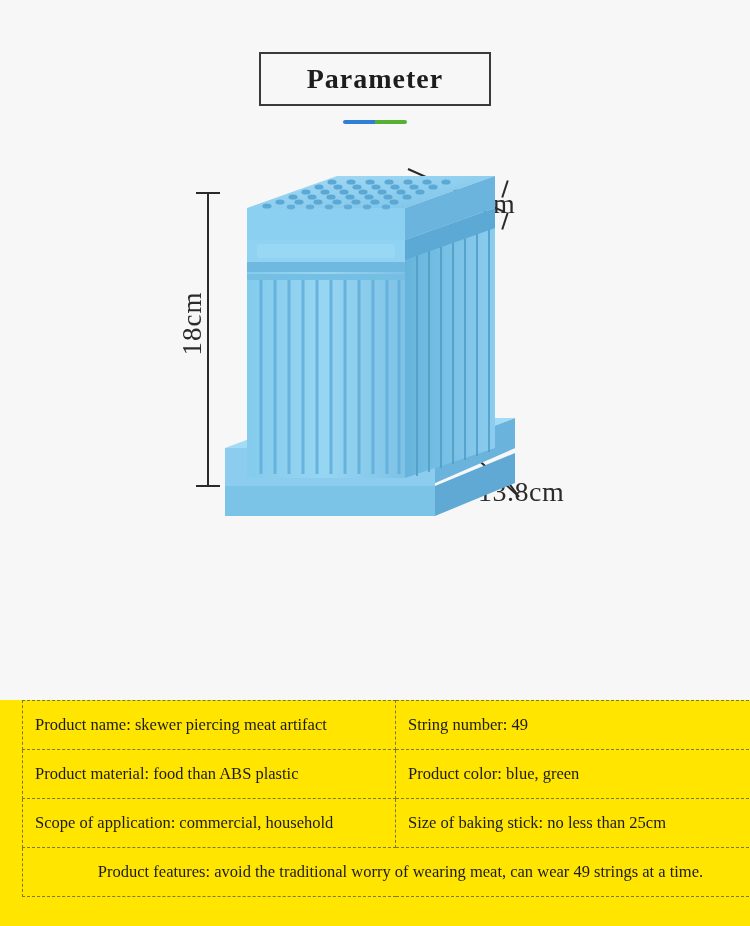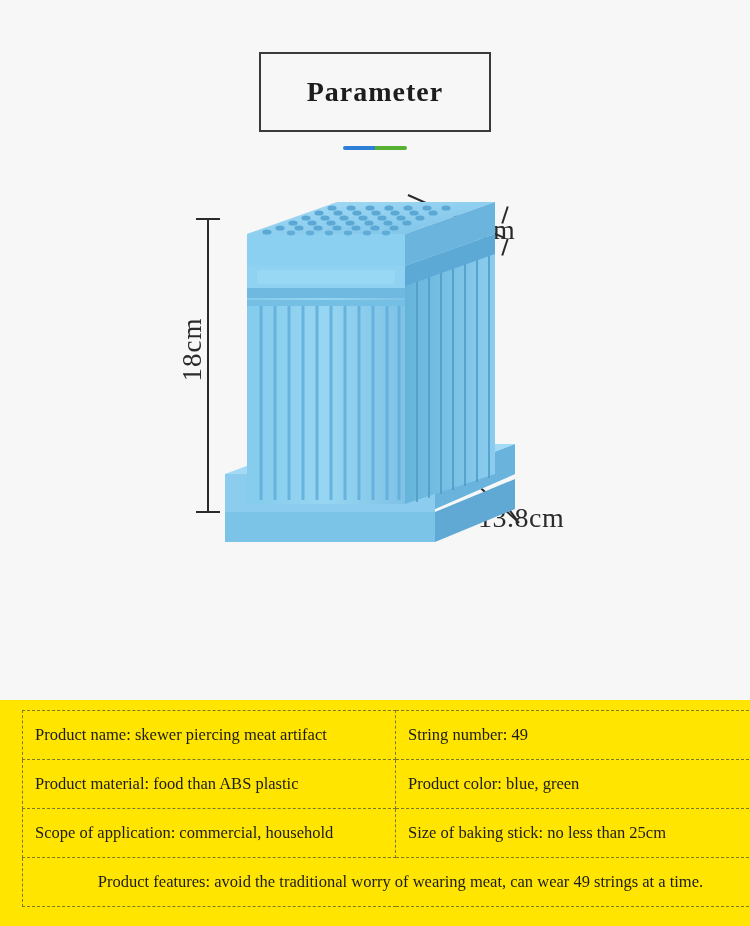--- a/index.html
+++ b/index.html
@@ -18,21 +18,21 @@
   
   .header-wrap {
     width: 100%;
     padding-top: 52px;
     display: flex;
     flex-direction: column;
     align-items: center;
   }
   .title-box {
     width: 232px;
-    height: 80px;
+    height: 54px;
     border: 2px solid #3a3a3a;
     display: flex;
     align-items: center;
     justify-content: center;
     box-sizing: border-box;
     background: transparent;
   }
   .title-text {
     font-family: "Liberation Serif", serif;
     font-weight: bold;
@@ -176,21 +176,21 @@
 
   
   .spec-panel {
     position: absolute;
     left: 0;
     top: 700px;
     width: 750px;
     height: 226px;
     background: #ffe500;
     box-sizing: border-box;
-    padding: 10px 22px 14px 22px;
+    padding: 0 22px 14px 22px;
   }
   .spec-table {
     width: 706px;
     border-collapse: collapse;
     table-layout: fixed;
   }
   .spec-table td {
     border: 1px dashed #7a7a2a;
     height: 48px;
     padding: 0 12px;

